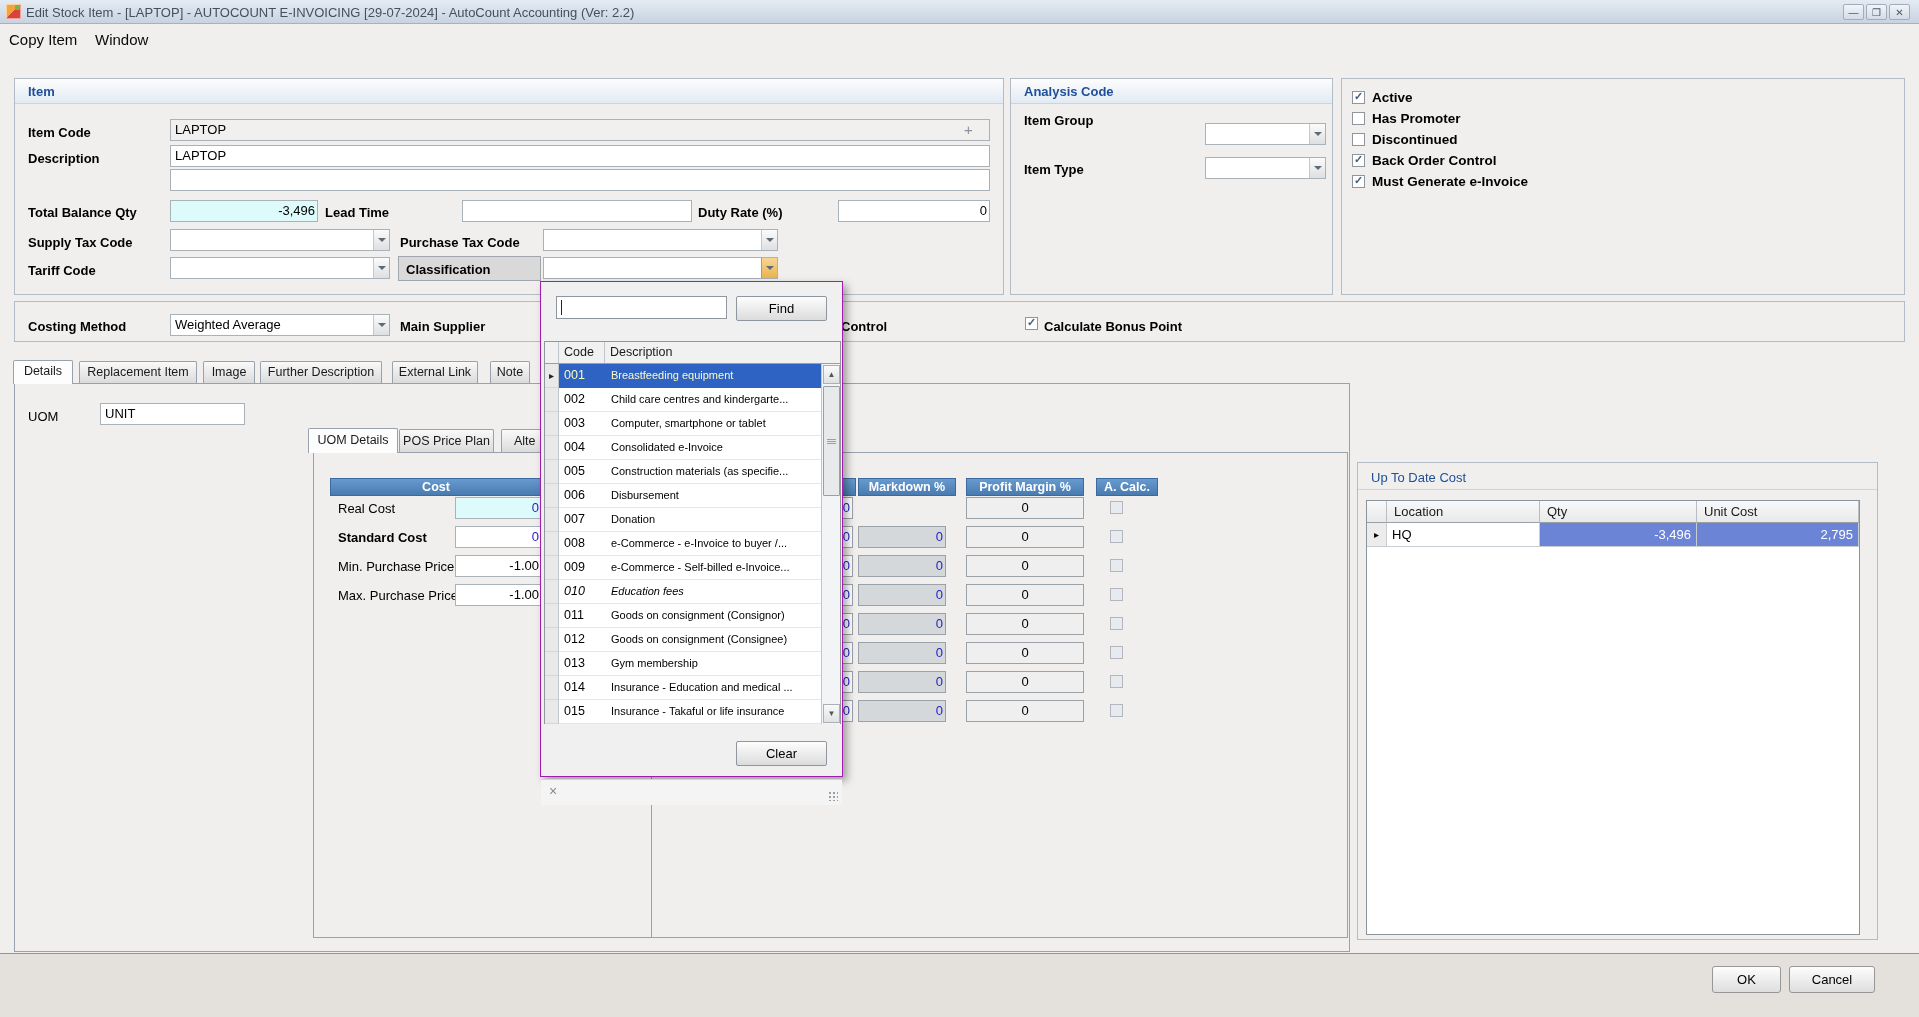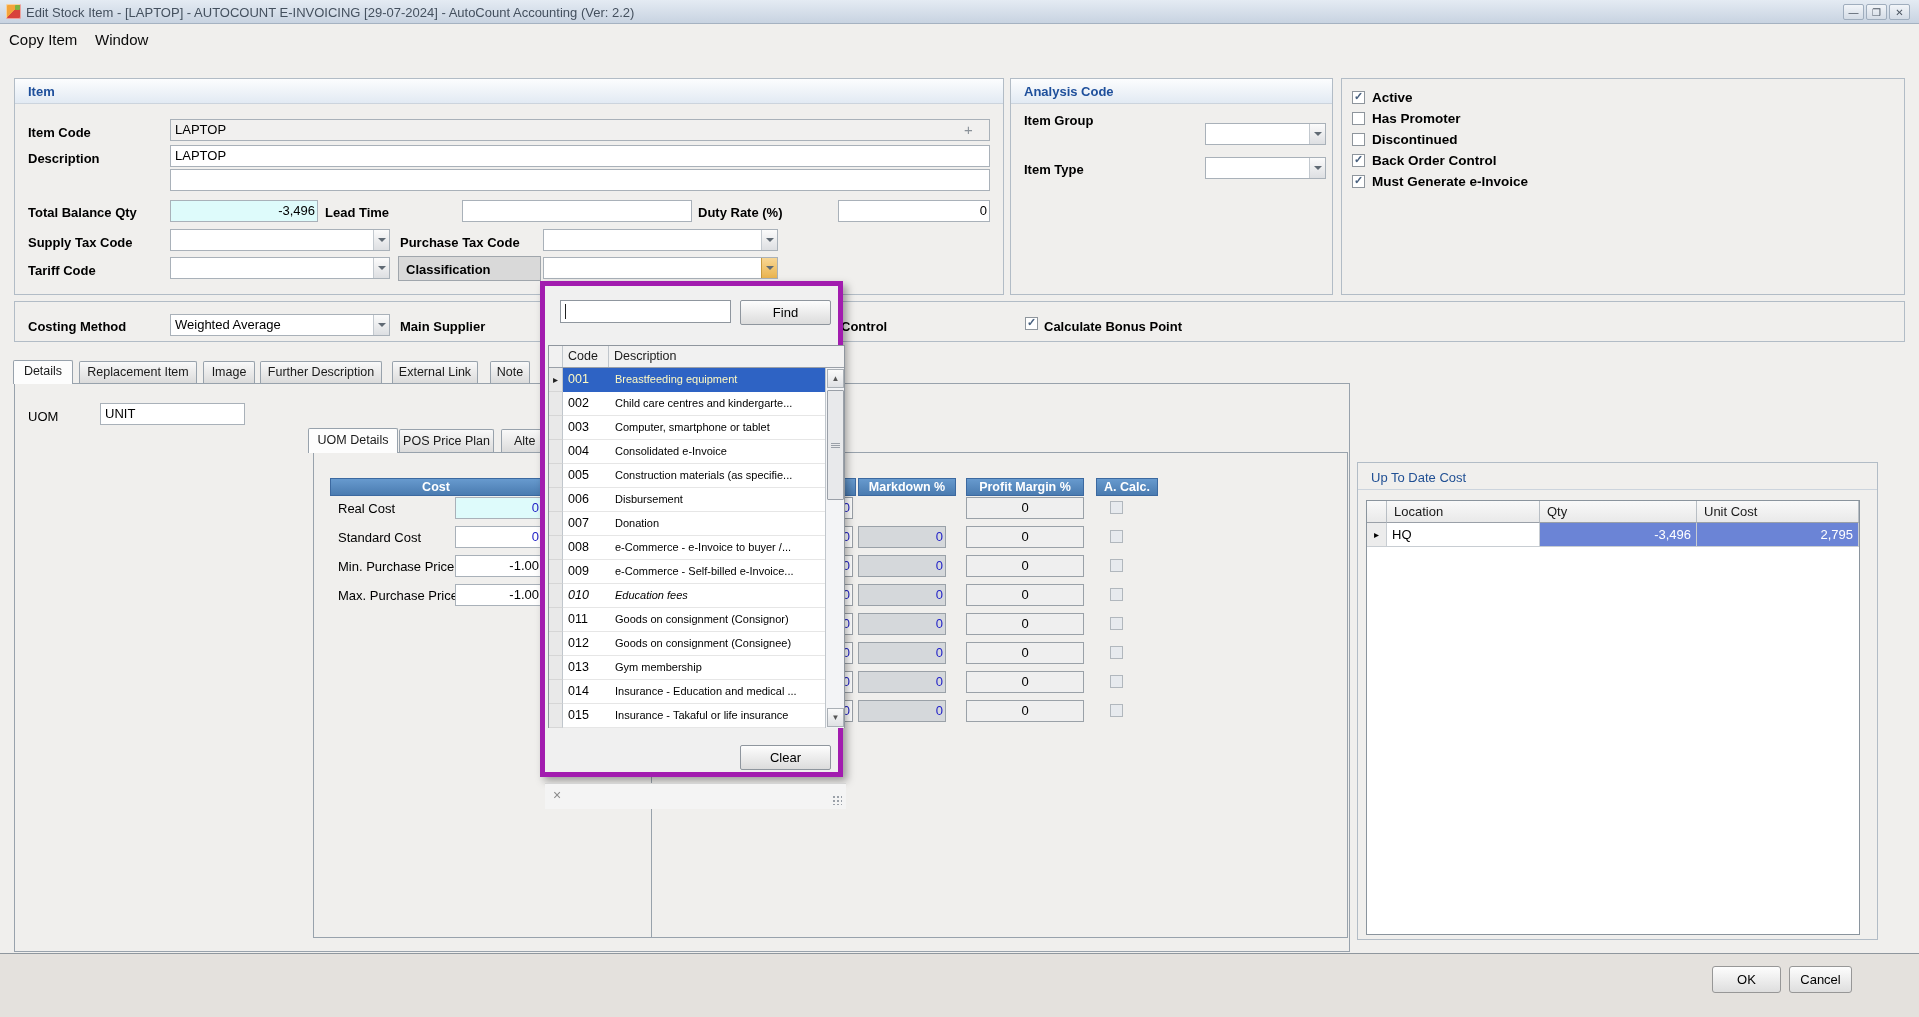--- a/index.html
+++ b/index.html
@@ -69,21 +69,21 @@
   .utbl-cell{position:absolute;height:24px;font-size:13px;line-height:23px;padding:0 5px;
         border-right:1px solid #c8cdd2;border-bottom:1px solid #c8cdd2;background:#fff;color:#000;}
   .utbl-cell.sel{background:#6b84d6;color:#fff;text-align:right;}
   
   .footer{position:absolute;left:0;top:953px;width:1919px;height:64px;background:#e4e1dd;
           border-top:1px solid #8f979e;}
   .btn{position:absolute;background:linear-gradient(#fdfdfd,#dedede);border:1px solid #979797;
        border-radius:3px;font-size:13px;text-align:center;color:#000;}
   
   .popup{position:absolute;left:540px;top:281px;width:303px;height:496px;background:#f0f0f0;
-         border:5px solid #a21caf;box-shadow:4px 4px 8px rgba(0,0,0,.35);z-index:100;}
+         border:1px solid #a21caf;box-shadow:4px 4px 8px rgba(0,0,0,.35);z-index:100;}
   .psearch{position:absolute;left:15px;top:14px;width:171px;height:23px;background:#fff;
          border:1px solid #8f969e;}
   .caret{position:absolute;left:4px;top:3px;width:1px;height:15px;background:#222;}
   .pbtn{position:absolute;left:195px;width:91px;height:25px;background:linear-gradient(#fdfdfd,#dcdcdc);
         border:1px solid #8f969e;border-radius:2px;font-size:13px;text-align:center;line-height:23px;}
   .pgrid{position:absolute;left:3px;top:59px;width:297px;height:383px;background:#fff;
         border:1px solid #8f969e;}
   .pghdr{position:absolute;left:0;top:0;width:295px;height:22px;background:#f1f1f1;
         border-bottom:1px solid #9aa0a8;}
   .pgh-cell{position:absolute;top:0;height:21px;font-size:12.5px;color:#1a1a1a;line-height:21px;
@@ -227,21 +227,21 @@
 
   <div class="panel" style="left:313px;top:452px;width:1035px;height:486px"></div>
   <div class="vline" style="left:651px;top:453px;width:1px;height:484px"></div>
   <div class="itab active" style="left:308px;width:90px">UOM Details</div>
   <div class="itab" style="left:399px;width:95px">POS Price Plan</div>
   <div class="itab" style="left:501px;width:61px;text-align:left;padding-left:12px">Alte</div>
 
   <div class="ghdr" style="left:330px;width:212px">Cost</div>
   <div class="lbl" style="left:338px;top:501px;font-weight:normal">Real Cost</div>
   <div class="fld cyan num blue" style="left:455px;top:497px;width:87px">0</div>
-  <div class="lbl" style="left:338px;top:530px;font-weight:normal">Standard Cost</div>
+  <div class="lbl" style="left:338px;top:530px;font-weight:bold">Standard Cost</div>
   <div class="fld num blue" style="left:455px;top:526px;width:87px">0</div>
   <div class="lbl" style="left:338px;top:559px;font-weight:normal">Min. Purchase Price</div>
   <div class="fld num" style="left:455px;top:555px;width:87px">-1.00</div>
   <div class="lbl" style="left:338px;top:588px;font-weight:normal">Max. Purchase Price</div>
   <div class="fld num" style="left:455px;top:584px;width:87px">-1.00</div>
 
   <div class="ghdr" style="left:780px;width:76px"></div>
   <div class="ghdr" style="left:858px;width:98px">Markdown %</div>
   <div class="ghdr" style="left:966px;width:118px">Profit Margin %</div>
   <div class="ghdr" style="left:1096px;width:62px">A. Calc.</div>
@@ -287,21 +287,21 @@
   <div class="utbl-hcell" style="left:1387px;top:501px;width:153px">Location</div>
   <div class="utbl-hcell" style="left:1540px;top:501px;width:157px">Qty</div>
   <div class="utbl-hcell" style="left:1697px;top:501px;width:162px">Unit Cost</div>
   <div class="utbl-cell" style="left:1367px;top:523px;width:20px;background:#ececec;text-align:center;padding:0;font-size:10px">▸</div>
   <div class="utbl-cell" style="left:1387px;top:523px;width:153px">HQ</div>
   <div class="utbl-cell sel" style="left:1540px;top:523px;width:157px">-3,496</div>
   <div class="utbl-cell sel" style="left:1697px;top:523px;width:162px">2,795</div>
 
   <div class="footer"></div>
   <div class="btn" style="left:1712px;top:966px;width:69px;height:27px;line-height:25px">OK</div>
-  <div class="btn" style="left:1789px;top:966px;width:63px;height:27px;line-height:25px">Cancel</div>
+  <div class="btn" style="left:1789px;top:966px;width:86px;height:27px;line-height:25px">Cancel</div>
 
   <div class="popup">
     <div class="psearch">
       <div class="caret"></div>
       <span></span>
     </div>
     <div class="pbtn" style="top:14px">Find</div>
     <div class="pgrid">
       <div class="pghdr">
         <div class="pgh-cell" style="left:0;width:14px;padding-left:0"></div>

